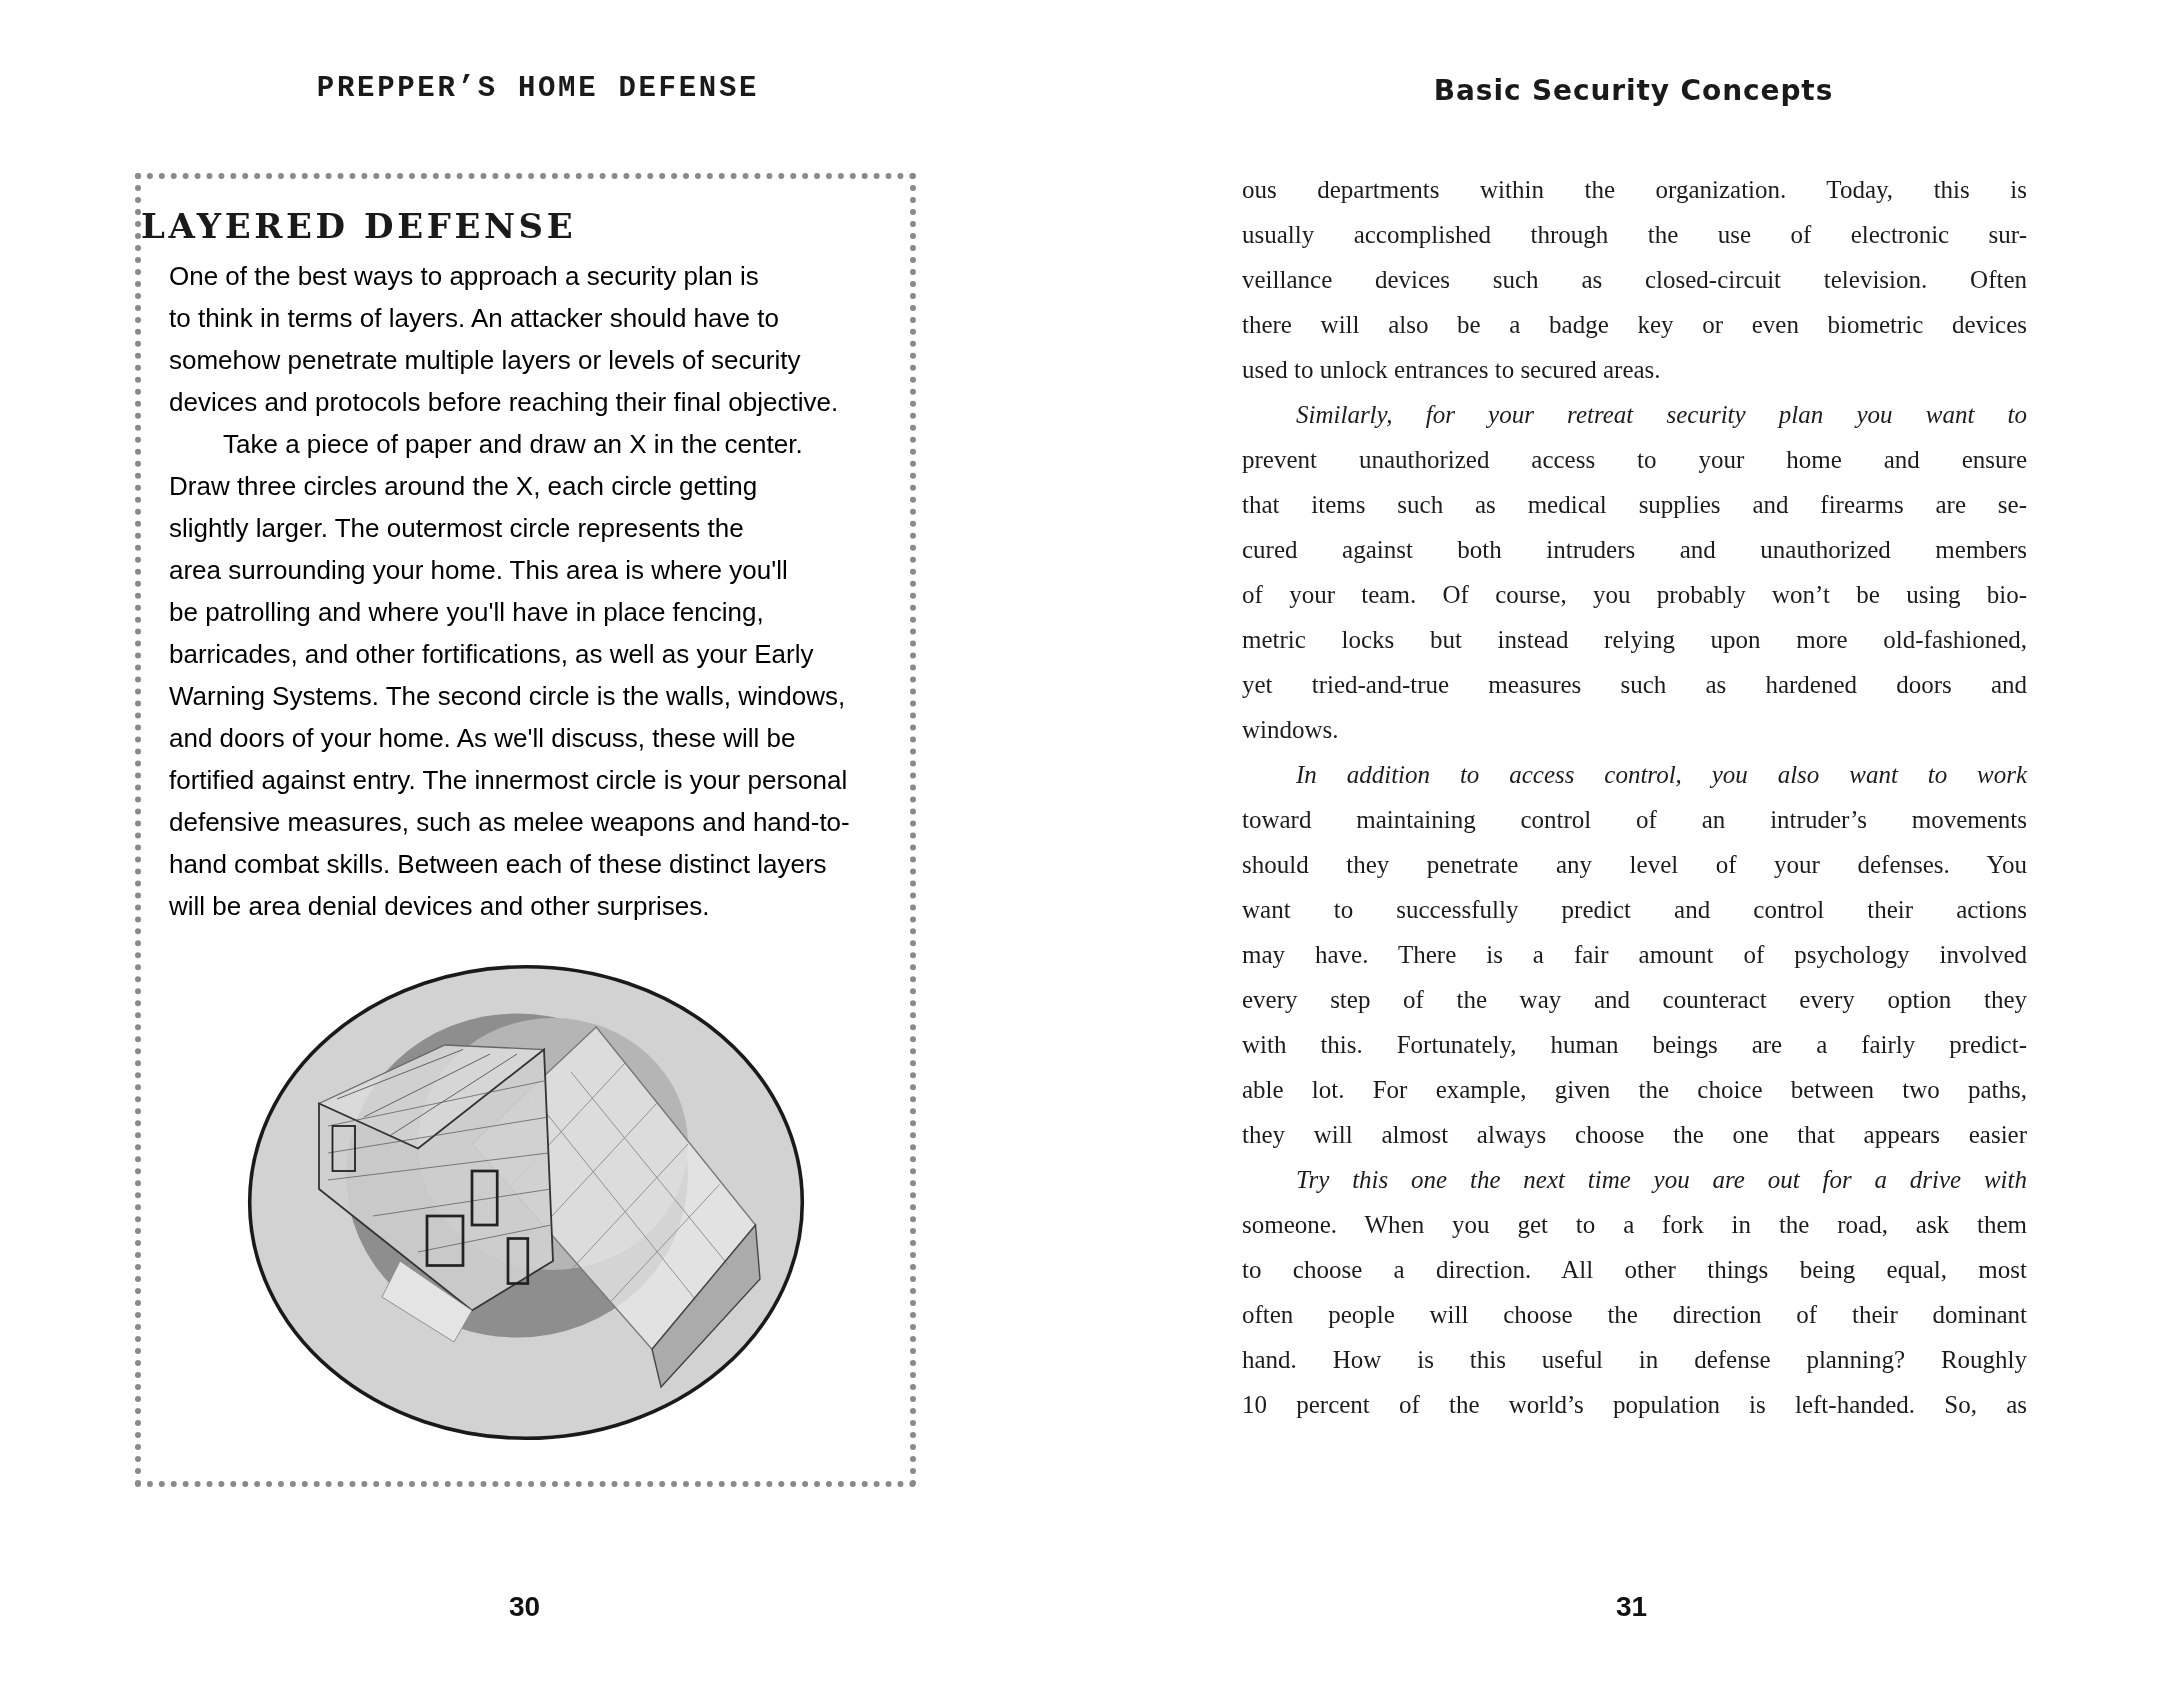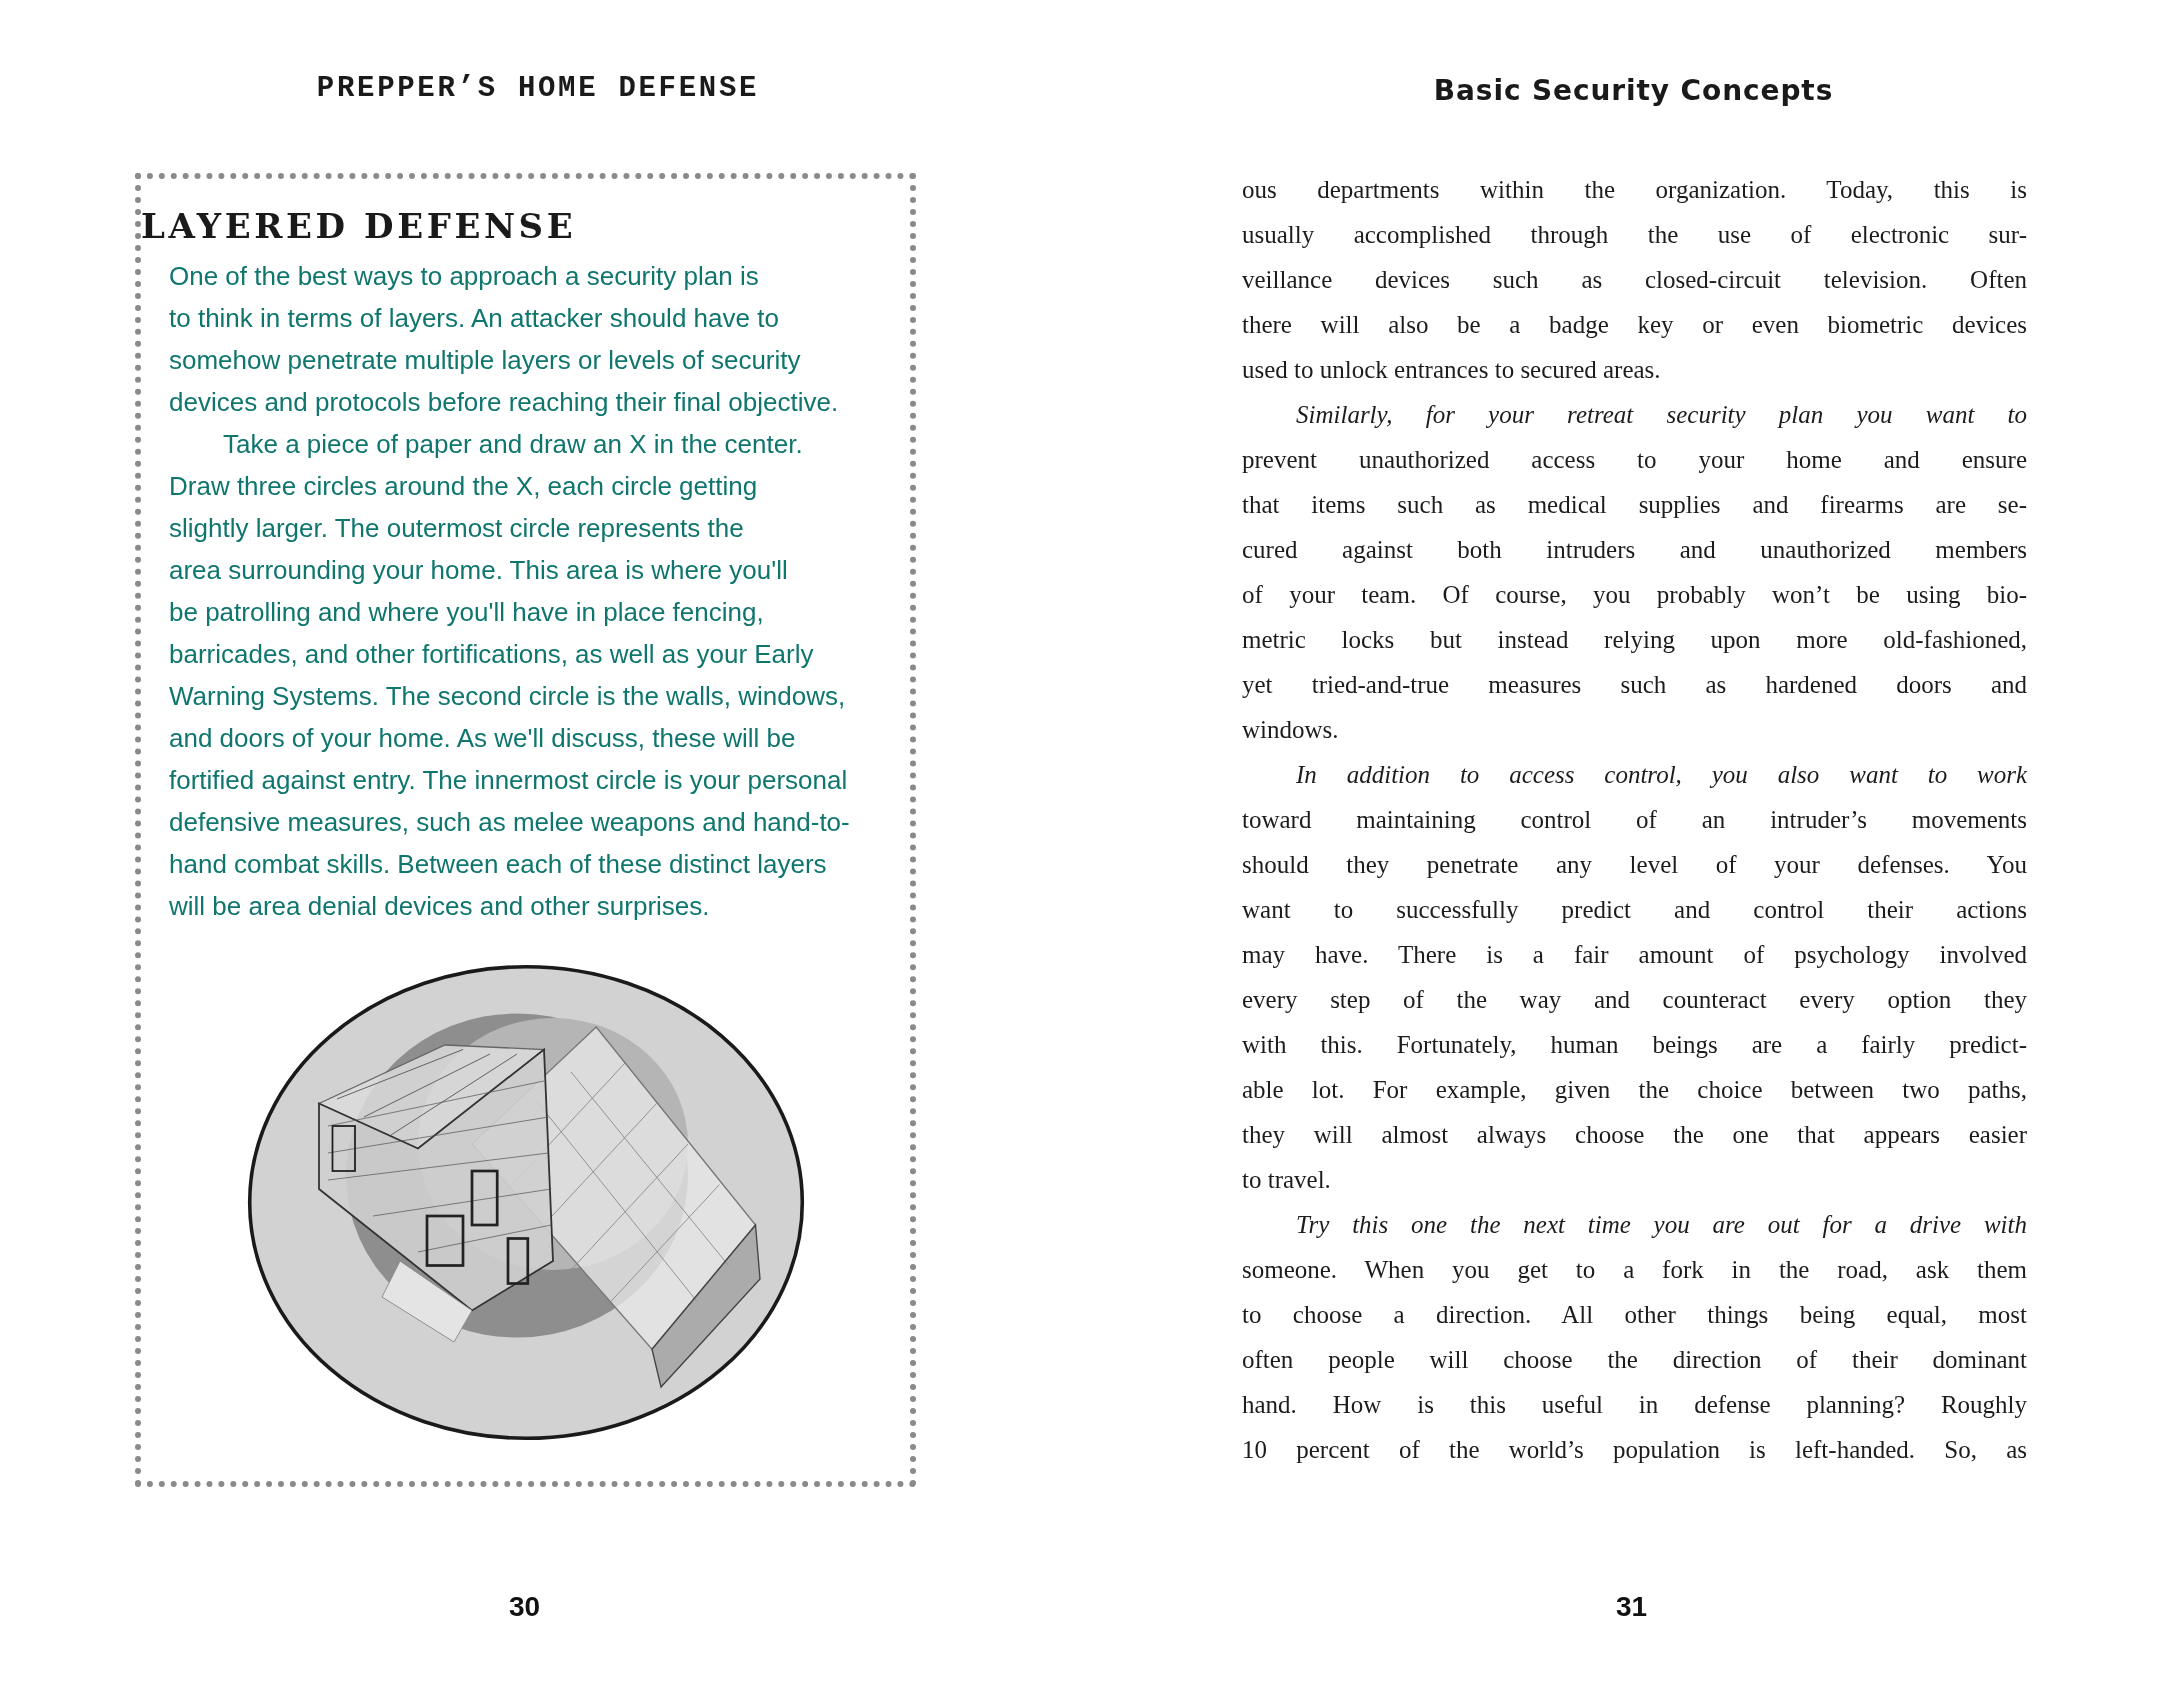--- a/index.html
+++ b/index.html
@@ -11,21 +11,21 @@
   #left-head{left:0;width:1076px;font-family:Liberation Mono, monospace;font-weight:bold;font-size:29px;letter-spacing:2.7px;color:#1a1a1a;}
   #right-head{left:0;width:1107px;top:74px;font-family:"DejaVu Sans",sans-serif;font-weight:bold;font-size:28px;letter-spacing:0.9px;color:#1a1a1a;}
   .folio{position:absolute;top:1591px;font-family:"Liberation Sans",sans-serif;font-weight:bold;font-size:28px;color:#111;}
   #folio-left{left:509px;}
   #folio-right{left:536px;}
   .sidebar-box{position:absolute;left:135px;top:173px;width:781px;height:1314px;box-sizing:border-box;
     border:6.3px dotted #8a8a8a;}
   .box-title{position:absolute;top:27px;left:0;width:100%;text-align:left;font-family:"DejaVu Serif",serif;
     font-weight:bold;font-size:34px;letter-spacing:3.6px;color:#1a1a1a;}
   .box-body{position:absolute;top:76px;left:28px;width:720px;font-family:"Liberation Sans",sans-serif;
-    font-size:26px;line-height:42px;color:#0f766e;font-weight:normal;}
+    font-size:26px;line-height:42px;color:#000000;font-weight:normal;}
   .box-body p{margin:0;text-align:left;}
   .box-body p.indent{text-indent:54px;}
   .illustration{position:absolute;left:106px;top:785px;width:558px;height:477px;}
   .body-text{position:absolute;left:162px;top:167px;width:785px;font-family:"Liberation Serif",serif;
     font-size:25px;line-height:45px;color:#1c1c1c;}
   .body-text .line{display:block;white-space:nowrap;text-align:justify;text-align-last:justify;}
   .body-text .line.last{text-align-last:left;}
   .body-text .line.ind{padding-left:54px;font-style:italic;}
 </style>
 </head>
@@ -120,21 +120,20 @@
     <span class="line last">windows.</span>
     <span class="line ind">In addition to access control, you also want to work</span>
     <span class="line">toward maintaining control of an intruder’s movements</span>
     <span class="line">should they penetrate any level of your defenses. You</span>
     <span class="line">want to successfully predict and control their actions</span>
     <span class="line">may have. There is a fair amount of psychology involved</span>
     <span class="line">every step of the way and counteract every option they</span>
     <span class="line">with this. Fortunately, human beings are a fairly predict-</span>
     <span class="line">able lot. For example, given the choice between two paths,</span>
     <span class="line">they will almost always choose the one that appears easier</span>
-    <span class="line last">to travel.</span>
     <span class="line ind">Try this one the next time you are out for a drive with</span>
     <span class="line">someone. When you get to a fork in the road, ask them</span>
     <span class="line">to choose a direction. All other things being equal, most</span>
     <span class="line">often people will choose the direction of their dominant</span>
     <span class="line">hand. How is this useful in defense planning? Roughly</span>
     <span class="line">10 percent of the world’s population is left-handed. So, as</span>
   </div>
 
   <div class="folio" id="folio-right">31</div>
 </div>

